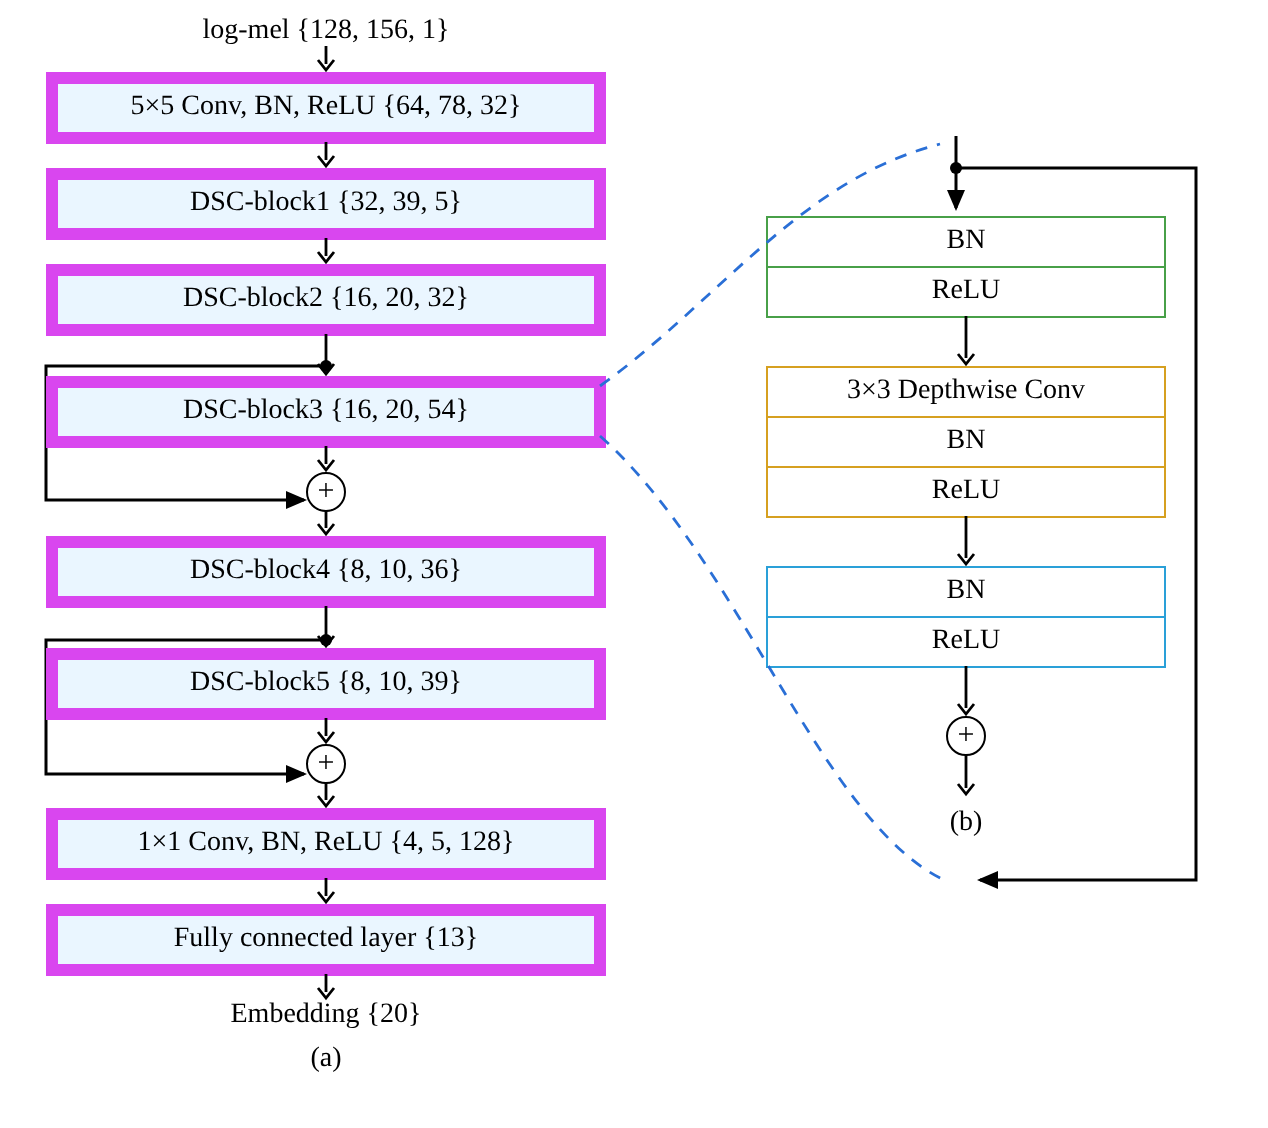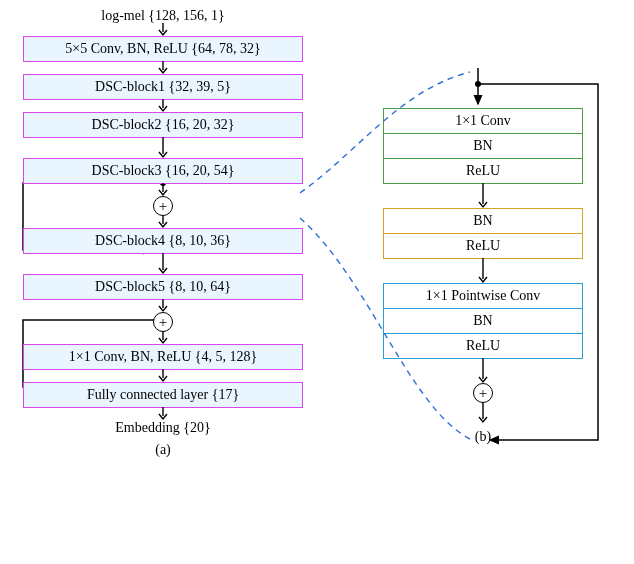--- a/index.html
+++ b/index.html
@@ -10,21 +10,21 @@
     font-size: 14px;
     background: #fff;
     width: 634px;
     height: 564px;
     position: relative;
   }
   .container { display: flex; gap: 30px; }
   .col-a { width: 310px; display: flex; flex-direction: column; align-items: center; position: relative; }
   .col-b { width: 270px; display: flex; flex-direction: column; align-items: center; position: relative; padding-top: 60px; }
   .box {
-    border: 1px solid #d946ef;
+    border: 6px solid #d946ef;
     background: #eaf6ff;
     padding: 4px 8px;
     text-align: center;
     width: 280px;
     margin: 0;
     position: relative;
     z-index: 2;
   }
   .plain { text-align: center; margin: 0; position: relative; z-index: 2; }
   .arrow-down { font-size: 14px; line-height: 10px; margin: -1px 0; position: relative; z-index: 2; }
@@ -106,39 +106,39 @@
         <svg width="12" height="14">
           <path d="M6,0 V9 M2,7 L6,12 L10,7" stroke="#000" fill="none" stroke-width="1.4"></path>
         </svg>
       </div>
     <div class="box">DSC-block4 {8, 10, 36}</div>
     <div class="arrow-down">
         <svg width="12" height="22">
           <path d="M6,0 V17 M2,15 L6,20 L10,15" stroke="#000" fill="none" stroke-width="1.4"></path>
         </svg>
       </div>
-    <div class="box">DSC-block5 {8, 10, 64}</div>
+    <div class="box">DSC-block5 {8, 10, 39}</div>
     <div class="arrow-down">
         <svg width="12" height="14">
           <path d="M6,0 V9 M2,7 L6,12 L10,7" stroke="#000" fill="none" stroke-width="1.4"></path>
         </svg>
       </div>
     <div class="circ-plus">+</div>
     <div class="arrow-down">
         <svg width="12" height="14">
           <path d="M6,0 V9 M2,7 L6,12 L10,7" stroke="#000" fill="none" stroke-width="1.4"></path>
         </svg>
       </div>
     <div class="box">1×1 Conv, BN, ReLU {4, 5, 128}</div>
     <div class="arrow-down">
         <svg width="12" height="14">
           <path d="M6,0 V9 M2,7 L6,12 L10,7" stroke="#000" fill="none" stroke-width="1.4"></path>
         </svg>
       </div>
-    <div class="box">Fully connected layer {17}</div>
+    <div class="box">Fully connected layer {13}</div>
     <div class="arrow-down">
         <svg width="12" height="14">
           <path d="M6,0 V9 M2,7 L6,12 L10,7" stroke="#000" fill="none" stroke-width="1.4"></path>
         </svg>
       </div>
     <div class="plain">Embedding {20}</div>
     <div class="sublabel">(a)</div>
   </div>
 
   <div class="col-b">
@@ -150,40 +150,39 @@
       </defs>
 
       <path d="M130,60 V96" stroke="#000" fill="none" stroke-width="1.5" marker-end="url(#ahB)"></path>
       <circle cx="130" cy="76" r="3" fill="#000"></circle>
 
       <path d="M130,76 H250 V432 H142" stroke="#000" fill="none" stroke-width="1.5" marker-end="url(#ahB)"></path>
     </svg>
 
     <div style="height:40px"></div>
     <div class="stack3 green">
-      <div class="row">1×1 Conv</div>
       <div class="row">BN</div>
       <div class="row">ReLU</div>
     </div>
     <div class="arrow-down">
         <svg width="12" height="26">
           <path d="M6,0 V21 M2,19 L6,24 L10,19" stroke="#000" fill="none" stroke-width="1.4"></path>
         </svg>
       </div>
     <div class="stack3 amber">
+      <div class="row">3×3 Depthwise Conv</div>
       <div class="row">BN</div>
       <div class="row">ReLU</div>
     </div>
     <div class="arrow-down">
         <svg width="12" height="26">
           <path d="M6,0 V21 M2,19 L6,24 L10,19" stroke="#000" fill="none" stroke-width="1.4"></path>
         </svg>
       </div>
     <div class="stack3 blue">
-      <div class="row">1×1 Pointwise Conv</div>
       <div class="row">BN</div>
       <div class="row">ReLU</div>
     </div>
     <div class="arrow-down">
         <svg width="12" height="26">
           <path d="M6,0 V21 M2,19 L6,24 L10,19" stroke="#000" fill="none" stroke-width="1.4"></path>
         </svg>
       </div>
     <div class="circ-plus">+</div>
     <div class="arrow-down">

